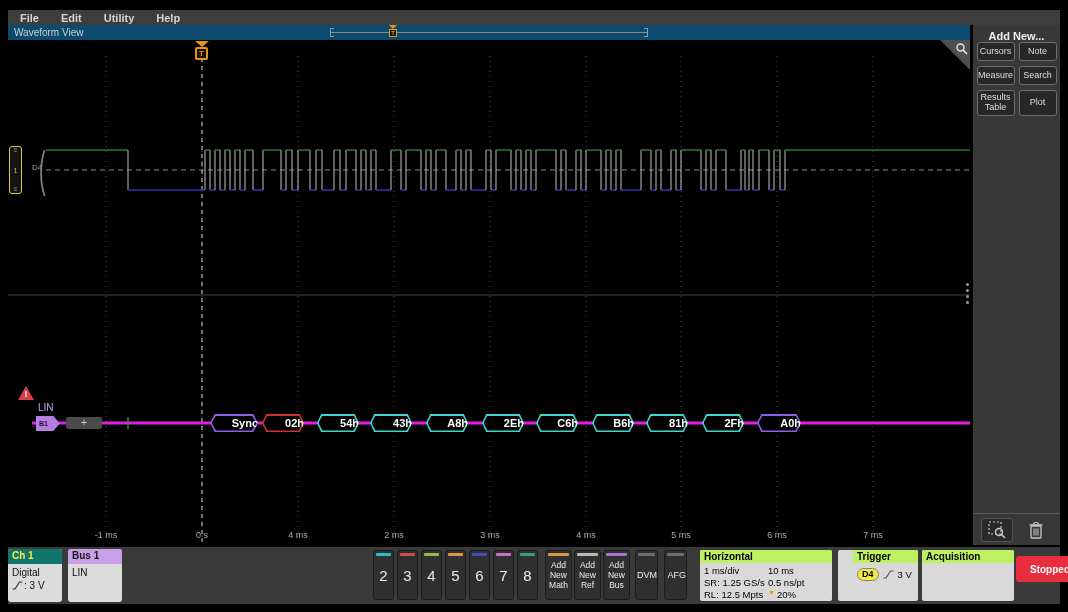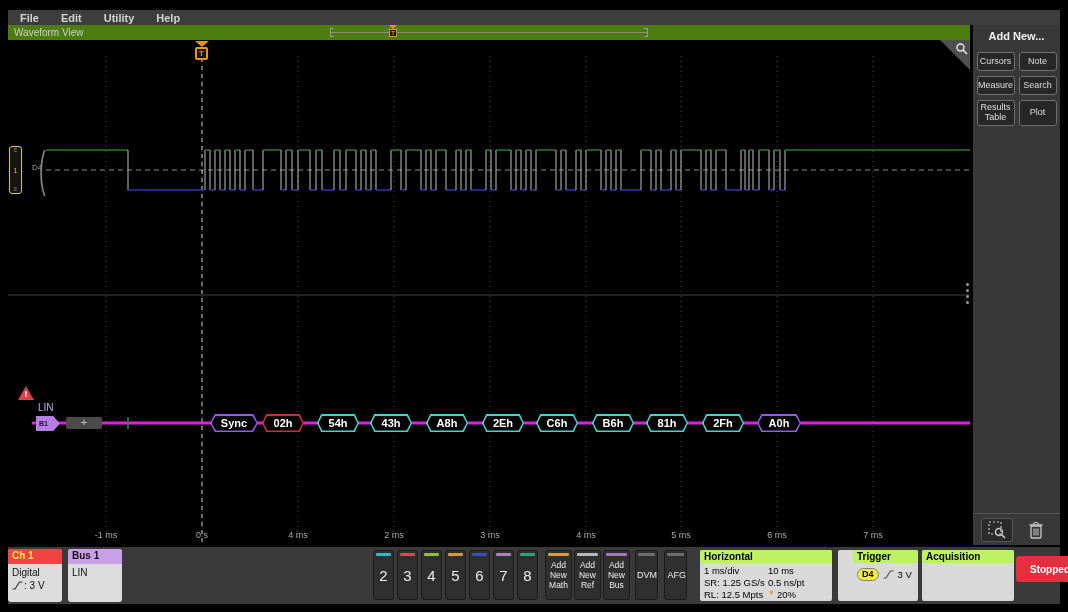--- a/index.html
+++ b/index.html
@@ -6,21 +6,21 @@
   html,body { width:1068px; height:612px; }
   body { background:#000; font-family:"Liberation Sans",sans-serif; position:relative; overflow:hidden; }
 
   
   .menu-bar { position:absolute; left:8px; top:10px; width:1052px; height:15px; background:#3d3d3d;
               display:flex; align-items:center; gap:22px; padding-left:12px; }
   .menu-item { font-size:11px; font-weight:bold; color:#d4d4d4; cursor:default; }
 
   
   .wave-container { position:absolute; left:8px; top:25px; width:962px; height:520px; background:#000; }
-  .tab-bar { position:absolute; left:0; top:0; width:962px; height:15px; background:#4d7c0f; }
+  .tab-bar { position:absolute; left:0; top:0; width:962px; height:15px; background:#0c4a6e; }
   .tab-title { position:absolute; left:6px; top:2px; font-size:10px; color:#cfcfcf; }
   .ov-line { position:absolute; left:322px; top:7px; width:318px; height:1px; background:#8a8a8a; }
   .ov-brk { position:absolute; top:3px; width:4px; height:9px; border:1px solid #9a9a9a; }
   .ov-brk.l { left:322px; border-right:none; }
   .ov-brk.r { left:636px; border-left:none; }
   .ov-t { position:absolute; left:380px; top:0; width:10px; text-align:center; }
   .ov-t .tri { width:0; height:0; border-left:4px solid transparent; border-right:4px solid transparent;
                border-top:4px solid #e8941a; margin:0 auto; }
   .ov-t .box { width:8px; height:8px; border:1px solid #e8941a; background:#1a1a1a; color:#e8941a;
                font-size:6px; line-height:6px; font-weight:bold; margin:0 auto; }
@@ -52,52 +52,52 @@
   .warn .ex { position:absolute; left:0; top:3px; width:16px; text-align:center; color:#fff;
               font-size:9px; font-weight:bold; }
   .lin-label { position:absolute; left:30px; top:362px; font-size:10px; color:#c9a0e8; }
   .bus-handle { position:absolute; left:28px; top:376px; width:24px; height:15px; background:#b37fe0;
                 clip-path:polygon(0 0,72% 0,100% 50%,72% 100%,0 100%); color:#2a0a3a; font-size:7px;
                 font-weight:bold; display:flex; align-items:center; padding-left:3px; }
   .bus-plus { position:absolute; left:58px; top:377px; width:36px; height:12px; background:#4a4a4a;
               border-radius:2px; color:#c4c4c4; font-size:11px; line-height:10px; text-align:center; }
 
   
-  .packet { position:absolute; top:374px; height:18px; display:flex; align-items:center; justify-content:center;
+  .packet { position:absolute; top:374px; height:18px; display:flex; align-items:center; justify-content:flex-end;
             clip-path:polygon(10% 0,90% 0,100% 50%,90% 100%,10% 100%,0 50%); }
   .packet .inner { position:absolute; left:1.5px; right:1.5px; top:1.5px; bottom:1.5px; background:#000;
                    clip-path:polygon(10% 0,90% 0,100% 50%,90% 100%,10% 100%,0 50%); }
   .packet span { position:relative; z-index:1; color:#fff; font-size:11px; font-weight:bold; }
 
   .axis-label { position:absolute; top:490px; width:40px; text-align:center; font-size:9px; color:#ababab; }
 
   .corner-zoom { position:absolute; right:0; top:0; width:30px; height:30px; background:#4f4f4f;
                  clip-path:polygon(0 0,100% 0,100% 100%); }
   .corner-zoom svg { position:absolute; right:2px; top:2px; }
 
   .grip-dots { position:absolute; left:966px; top:283px; display:flex; flex-direction:column; gap:3px; z-index:5; }
   .grip-dots i { width:3px; height:3px; background:#9a9a9a; border-radius:50%; }
 
   
   .sidebar { position:absolute; left:973px; top:25px; width:87px; height:520px; background:#383838; }
   .sb-title { text-align:center; font-size:11px; font-weight:bold; color:#f0f0f0; margin-top:5px; }
-  .sb-grid { display:flex; flex-wrap:wrap; justify-content:center; gap:5px 4px; margin-top:10px; padding:0 3px; }
+  .sb-grid { display:flex; flex-wrap:wrap; justify-content:center; gap:5px 4px; margin-top:0; padding:0 3px; }
   .sb-btn { width:38px; min-height:19px; background:#272727; border:1px solid #6e6e6e; border-radius:3px;
             color:#dedede; font-size:9px; display:flex; align-items:center; justify-content:center;
             text-align:center; line-height:1.1; padding:2px 1px; cursor:default; }
   .sb-footer { position:absolute; bottom:0; left:0; right:0; height:32px; border-top:1px solid #575757;
                display:flex; align-items:center; justify-content:space-evenly; }
   .sb-tool { width:32px; height:24px; display:flex; align-items:center; justify-content:center; border-radius:3px; }
   .sb-tool.active { background:#2a2a2a; border:1px solid #555; }
 
   
   .bottom-bar { position:absolute; left:8px; top:547px; width:1052px; height:57px; background:#3a3a3a; }
   .badge { position:absolute; top:2px; width:54px; height:53px; border-radius:3px; overflow:hidden; background:#dcdcdc; }
   .badge-head { height:15px; font-size:10px; font-weight:bold; padding:1px 0 0 4px; }
-  .ch1-head { background:#ef4444; color:#ffe94a; }
+  .ch1-head { background:#0f766e; color:#ffe94a; }
   .bus1-head { background:#c9a0e8; color:#141414; }
   .badge-body { padding:2px 0 0 4px; font-size:10px; color:#111; line-height:1.3; }
   .thr-row { display:flex; align-items:center; gap:1px; }
 
   .ch-btns { position:absolute; left:365px; top:3px; display:flex; gap:3px; }
   .ch-btn { width:21px; height:50px; background:#2f2f2f; border:1px solid #1c1c1c; border-radius:3px;
             position:relative; color:#ececec; font-size:15px; display:flex; align-items:center;
             justify-content:center; cursor:default; }
   .stripe { position:absolute; top:2px; left:2px; right:2px; height:3px; border-radius:1px; }
 

